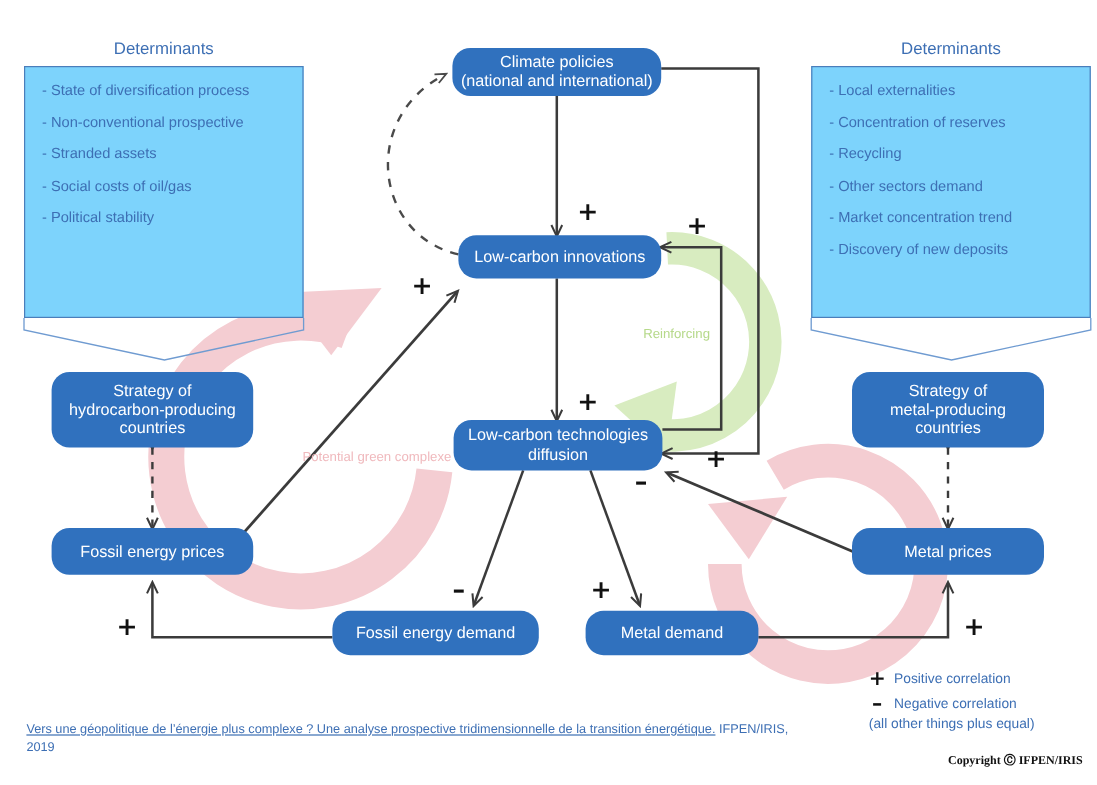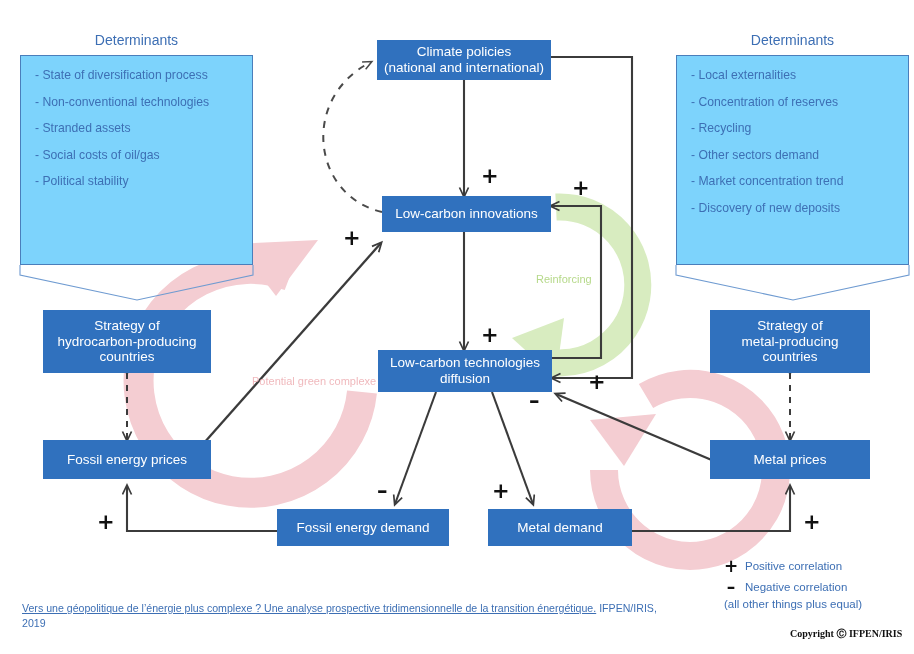--- a/index.html
+++ b/index.html
@@ -5,21 +5,21 @@
   html,body{margin:0;padding:0;background:#ffffff;}
   body{width:914px;height:654px;overflow:hidden;
        font-family:"Liberation Sans",sans-serif;}
   #stage{position:relative;width:914px;height:654px;background:#fff;}
 
   svg#wires{position:absolute;left:0;top:0;width:914px;height:654px;}
 
   .node{position:absolute;background:#3071be;color:#fff;
         display:flex;align-items:center;justify-content:center;
         text-align:center;line-height:1.18;font-size:13.5px;
-        box-sizing:border-box;padding:2px 4px;}
+        box-sizing:border-box;padding:2px 4px;border-radius:15px;}
 
   .detbox{position:absolute;border:1.1px solid #4a7ebb;box-sizing:border-box;
           background:#7dd3fc;}
   .dettitle{position:absolute;color:#3d6fb4;font-size:14px;text-align:center;
             width:100%;}
   .detlist{padding:12px 8px 8px 14px;margin:0;list-style:none;}
   .detlist li{color:#3d6fb4;font-size:12.2px;margin-bottom:12.5px;
               white-space:nowrap;}
   .detlist li::before{content:"- ";}
 
@@ -105,21 +105,21 @@
 
     <path d="M 127 373 L 127 440" fill="none" stroke="#3b3b3b" stroke-width="2" stroke-dasharray="6 6" marker-start="url(#ahb)" marker-end="url(#ahb)"></path>
 
     <path d="M 790 373 L 790 440" fill="none" stroke="#3b3b3b" stroke-width="2" stroke-dasharray="6 6" marker-start="url(#ahb)" marker-end="url(#ahb)"></path>
   </svg>
 
   <div class="dettitle" style="left:0;top:32px;width:273px;">Determinants</div>
   <div class="detbox" style="left:20px;top:55px;width:233px;height:210px;">
     <ul class="detlist">
       <li>State of diversification process</li>
-      <li>Non-conventional technologies</li>
+      <li>Non-conventional prospective</li>
       <li>Stranded assets</li>
       <li>Social costs of oil/gas</li>
       <li>Political stability</li>
     </ul>
   </div>
 
   <div class="dettitle" style="left:656px;top:32px;width:273px;">Determinants</div>
   <div class="detbox" style="left:676px;top:55px;width:233px;height:210px;">
     <ul class="detlist">
       <li>Local externalities</li>

